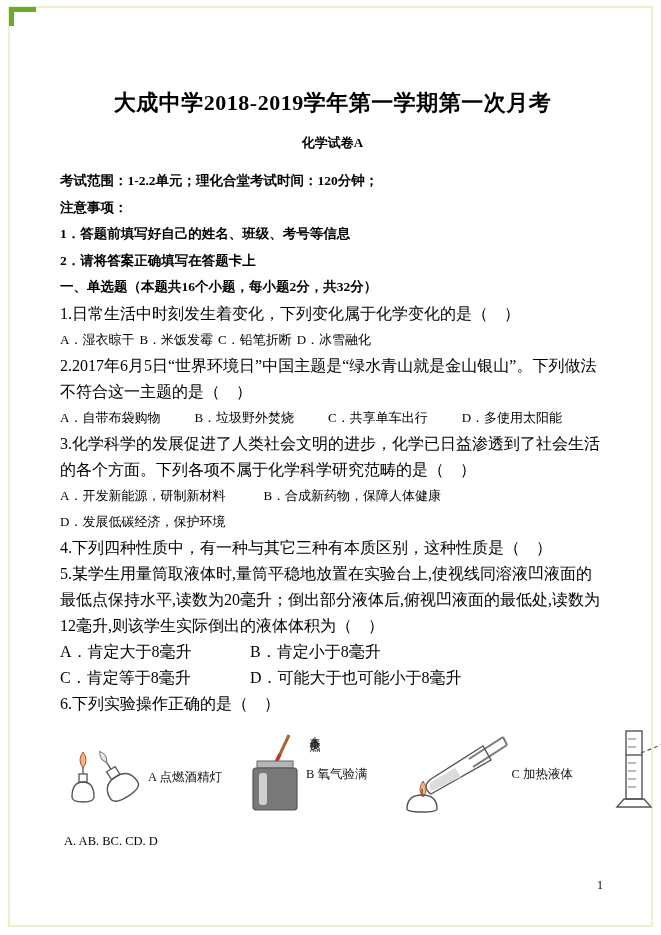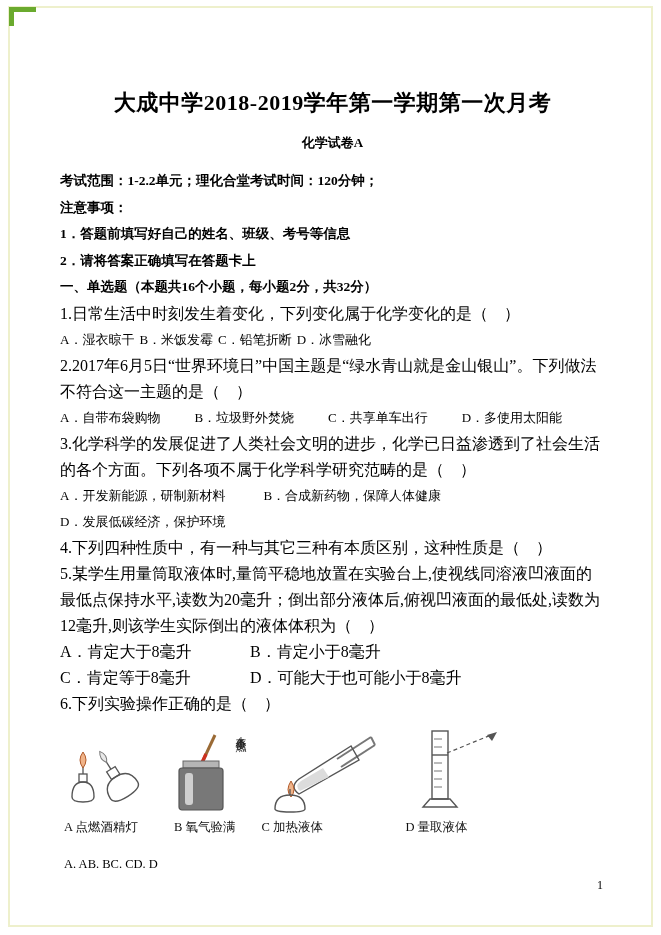--- a/index.html
+++ b/index.html
@@ -41,21 +41,21 @@
   }
   .opt-row span { white-space:nowrap; }
   .gap-sm  { gap:5px; }
   .gap-md  { gap:34px;align-items:flex-end; }
   .gap-q3  { gap:38px; }
   .cols-q5 { display:grid; grid-template-columns:190px auto; font-size:16px; line-height:26px; }
   .figures {
     display:flex; align-items:flex-end; gap:26px;
     margin:8px 0 0 4px;
   }
-  .fig { margin:0; display:flex; flex-direction:column; align-items:flex-start; }
+  .fig { margin:0; display:flex; align-items:center; }
   .fig svg { display:block; }
   .fig figcaption {
     margin-top:6px; font-size:12.5px; color:#111; text-align:center; white-space:nowrap;
   }
   .figB-wrap { position:relative; }
   .vlabel {
     position:absolute; top:-4px; right:-16px;
     writing-mode:vertical-rl; text-orientation:upright;
     font-size:11px; letter-spacing:2px; color:#222;
   }

